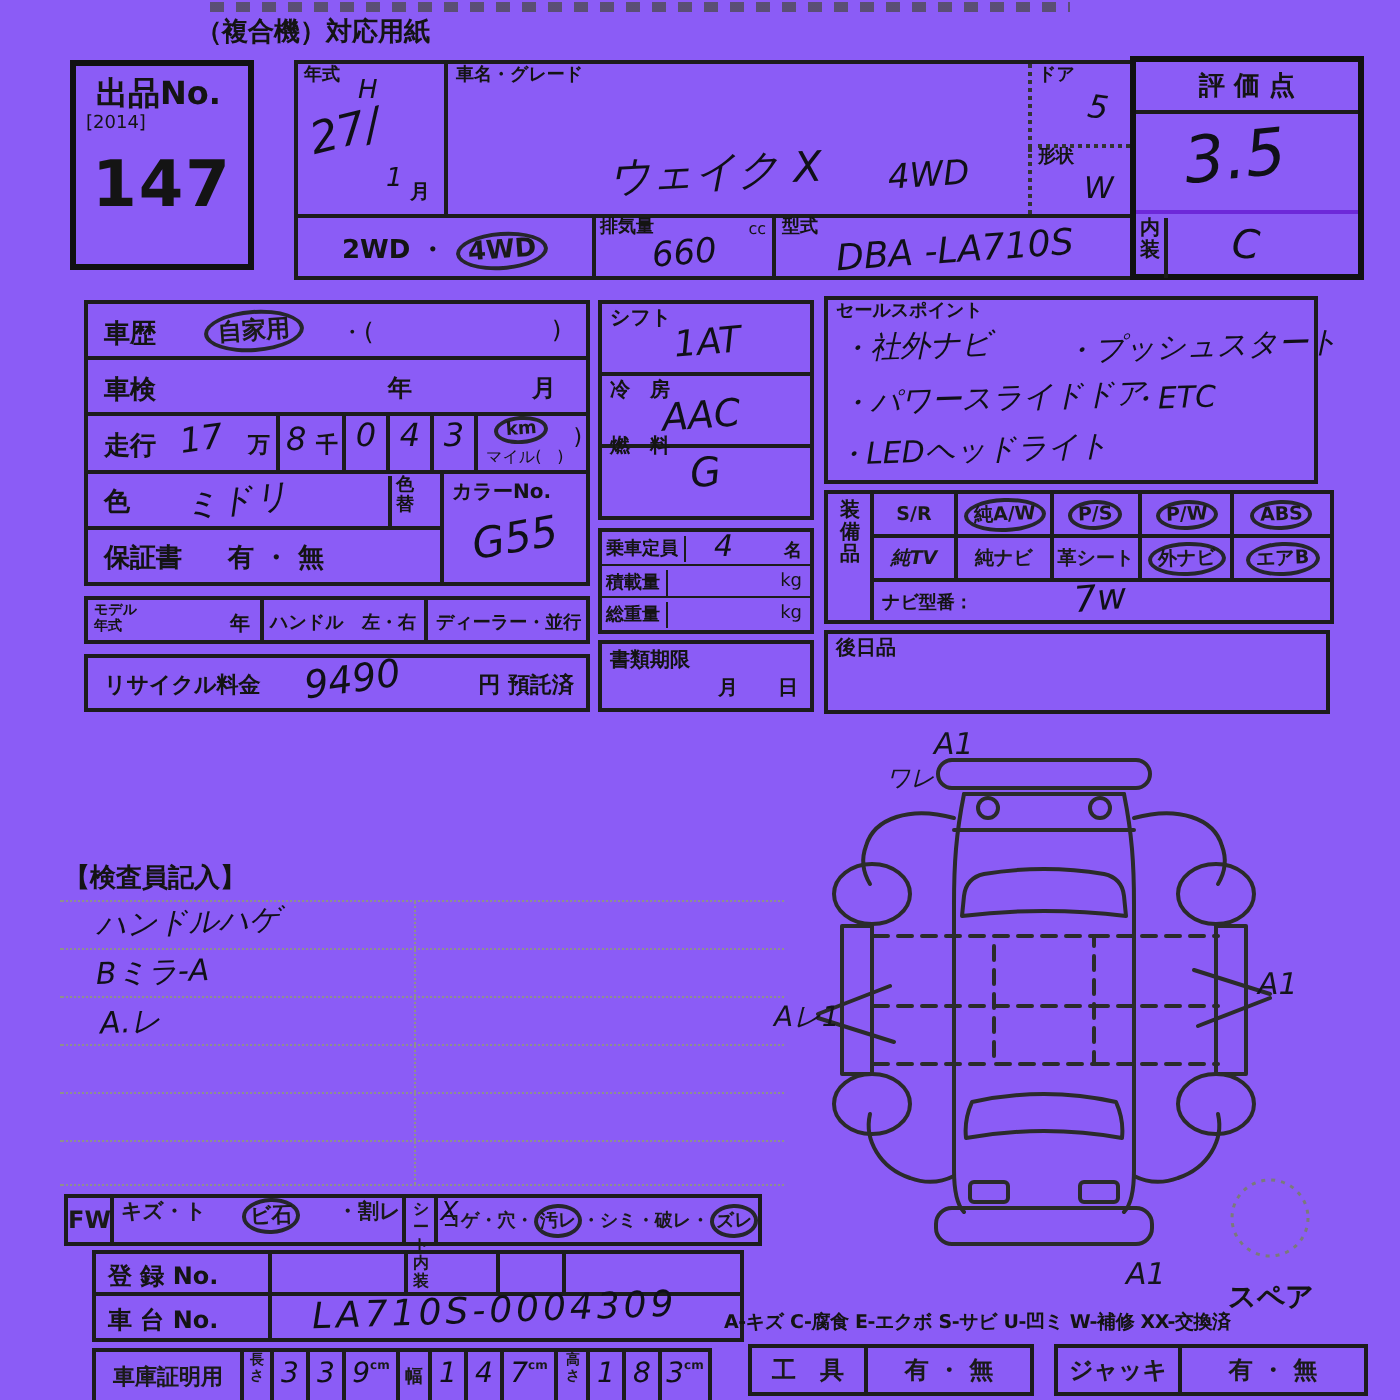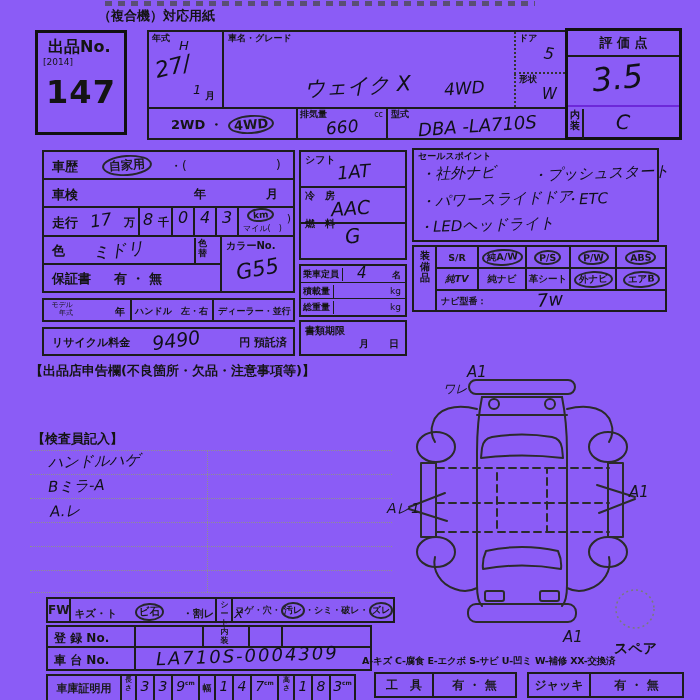--- a/index.html
+++ b/index.html
@@ -143,21 +143,21 @@
     </div>
     <div class="abs" style="left:176px;top:85px;width:73px;height:54px;border-left:2px solid #1c1c1c;">
       <div class="abs print" style="left:4px;top:2px;font-size:10px;font-weight:700;">カラーNo.</div>
       <div class="abs hw" style="left:14px;top:20px;font-size:21px;transform:rotate(-10deg);">G55</div>
     </div>
   </div>
 
   <div class="box" style="left:30px;top:298px;width:253px;height:24px;">
     <div class="row" style="height:100%;">
       <div style="width:88px;border-right:2px solid #1c1c1c;position:relative;">
-        <span class="abs stack print" style="left:3px;top:2px;width:26px;font-size:7px;font-weight:400;text-align:right;">モデル年式</span>
+        <span class="abs stack print" style="left:3px;top:2px;width:26px;font-size:7px;font-weight:700;">モデル年式</span>
         <span class="abs print" style="right:5px;top:5px;font-size:10px;font-weight:700;">年</span>
       </div>
       <div style="width:82px;border-right:2px solid #1c1c1c;position:relative;">
         <span class="abs print" style="left:3px;top:5px;font-size:9px;font-weight:700;">ハンドル</span>
         <span class="abs print" style="right:4px;top:5px;font-size:9px;font-weight:700;">左・右</span>
       </div>
       <div style="flex:1;position:relative;">
         <span class="abs print" style="left:4px;top:5px;font-size:9px;font-weight:700;">ディーラー・並行</span>
       </div>
     </div>
@@ -249,22 +249,24 @@
       <div class="eqcell" style="width:48px;border-right:none;">
           <span class="eqcirc">エアB</span>
         </div>
     </div>
     <div class="abs" style="left:23px;top:44px;width:228px;height:19px;">
       <span class="abs print" style="left:4px;top:4px;font-size:9px;font-weight:700;">ナビ型番：</span>
       <span class="abs hw" style="left:100px;top:-2px;font-size:18px;transform:rotate(-5deg);">7w</span>
     </div>
   </div>
 
-
-  <div class="abs print" style="left:30px;top:362px;font-size:13px;font-weight:700;">【出品店申告欄(不良箇所・欠品・注意事項等)】</div>
+  <div class="box" style="left:400px;top:315px;width:253px;height:42px;">
+    <span class="abs lbl" style="left:4px;top:2px;font-size:10px;">後日品</span>
+  </div>
+
 
   <div class="abs print" style="left:32px;top:430px;font-size:13px;font-weight:700;">【検査員記入】</div>
   <div class="dotline" style="left:30px;top:450px;width:362px;"></div>
   <div class="dotline" style="left:30px;top:474px;width:362px;"></div>
   <div class="dotline" style="left:30px;top:498px;width:362px;"></div>
   <div class="dotline" style="left:30px;top:522px;width:362px;"></div>
   <div class="dotline" style="left:30px;top:546px;width:362px;"></div>
   <div class="dotline" style="left:30px;top:570px;width:362px;"></div>
   <div class="dotline" style="left:30px;top:592px;width:362px;"></div>
   <div class="vdotline" style="left:207px;top:450px;height:142px;"></div>
@@ -321,26 +323,26 @@
     </g>
     <circle cx="250" cy="252" r="19" fill="none" stroke="#7a7a7a" stroke-width="1.5" stroke-dasharray="2 3"></circle>
     <text x="82" y="20" font-size="15" font-style="italic" fill="#15151d">A1</text>
     <text x="58" y="36" font-size="12" font-style="italic" fill="#15151d">ワレ</text>
     <text x="2" y="156" font-size="14" font-style="italic" fill="#15151d">Aレ1</text>
     <text x="244" y="140" font-size="15" font-style="italic" fill="#15151d">A1</text>
     <text x="178" y="285" font-size="15" font-style="italic" fill="#15151d">A1</text>
     <text x="229" y="296" font-size="14" font-weight="bold" fill="#141414">スペア</text>
   </svg>
 
-  <div class="box" style="left:34px;top:597px;width:349px;height:26px;">
+  <div class="box" style="left:20px;top:597px;width:349px;height:26px;">
     <div class="row" style="height:100%;">
       <div style="width:40px;border-right:2px solid #1c1c1c;display:flex;align-items:center;justify-content:center;font-size:12px;font-weight:700;">
           <span>FW</span>
         </div>
-      <div style="width:146px;border-right:2px solid #1c1c1c;display:flex;align-items:flex-end;padding-left:3px;font-size:10.5px;font-weight:700;white-space:nowrap;gap:18px;">
+      <div style="width:146px;border-right:2px solid #1c1c1c;display:flex;align-items:flex-start;padding-left:3px;font-size:10.5px;font-weight:700;white-space:nowrap;gap:18px;">
         <span>キズ・ト</span>
           <span class="eqcirc" style="padding:0 2px;">ビ石</span>
           <span>・割レ</span>
           <span class="hw" style="font-size:13px;margin-left:2px;">X</span>
       </div>
       <div class="stack" style="width:36px;border-right:2px solid #1c1c1c;font-size:8px;font-weight:700;padding:2px 0 0 3px;">シート内装</div>
       <div style="flex:1;display:flex;align-items:center;padding-left:2px;font-size:9px;font-weight:700;white-space:nowrap;">
         <span>コゲ・穴・</span>
           <span class="eqcirc" style="padding:0 1px;">汚レ</span>
           <span>・シミ・破レ・</span>

